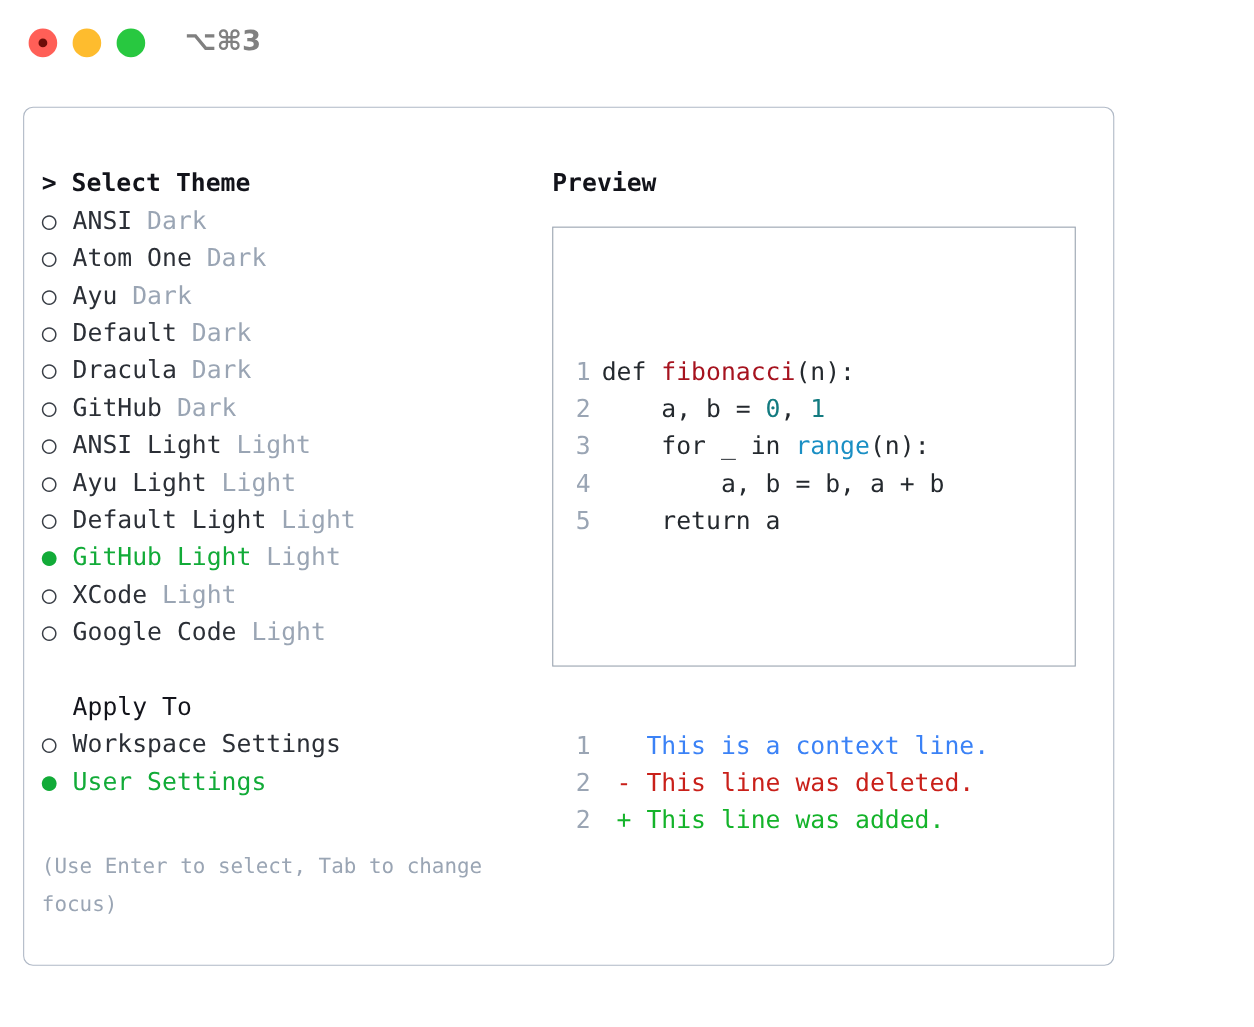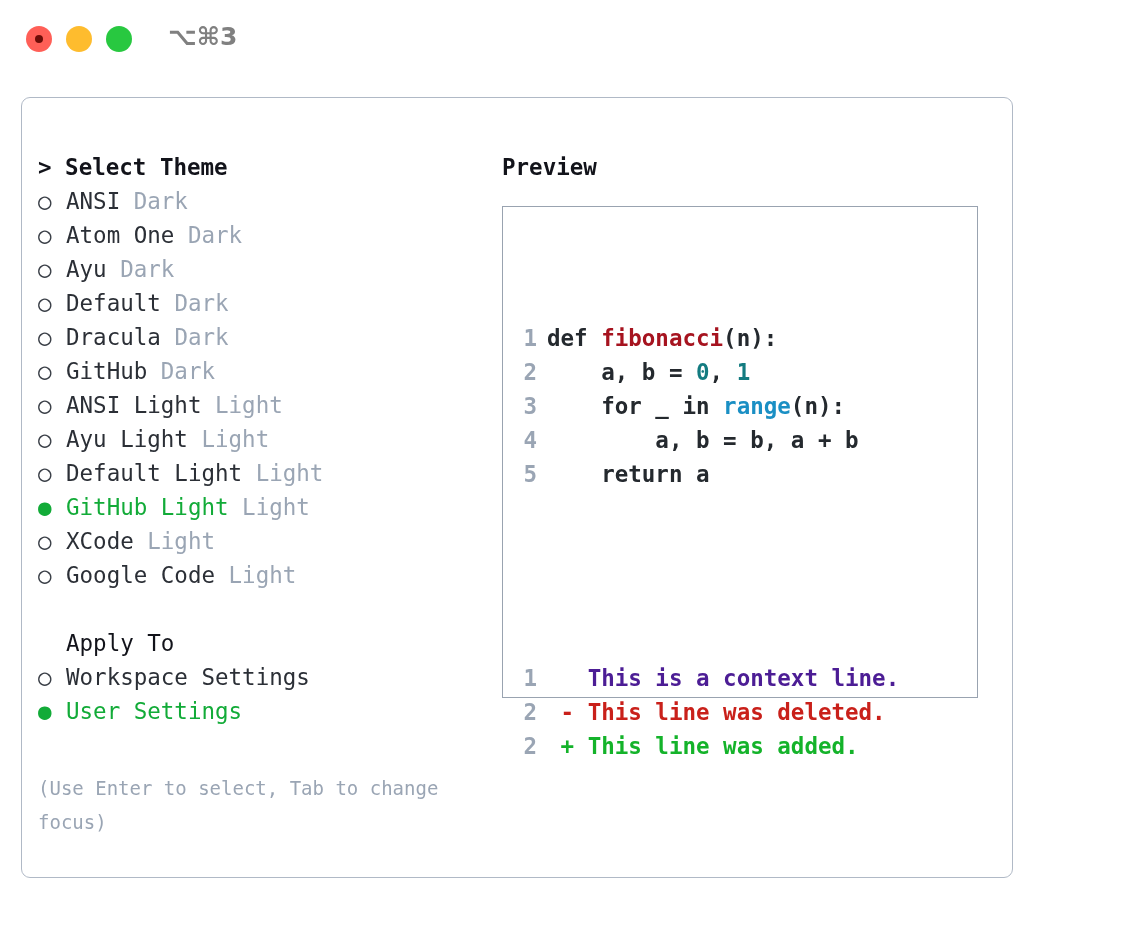--- a/index.html
+++ b/index.html
@@ -145,26 +145,25 @@
   }
   .preview-title {
     font-size: 22.5px;
     font-weight: bold;
     color: #12131a;
     line-height: 34px;
     margin-bottom: 22px;
   }
   .preview-box {
     width: 476px;
-    height: 492px;
+    height: 400px;
     border: 1.5px solid #99a3b0;
     box-sizing: border-box;
     background: #ffffff;
     position: relative;
-    font-weight: bold;
   }
   .code {
     position: absolute;
     left: 8px;
     top: 46px;
     font-size: 22.5px;
     line-height: 34px;
     white-space: pre;
   }
   .cl { display: block; white-space: pre; }
@@ -173,21 +172,21 @@
     width: 26px;
     text-align: right;
     color: #9aa5b4;
     margin-right: 10px;
   }
   .tok-plain { color: #24292e; }
   .tok-fn    { color: #a6131f; }
   .tok-num   { color: #137b80; }
   .tok-call  { color: #1a8fc4; }
   .diff-gap  { display: block; height: 34px; }
-  .d-ctx     { color: #4c1d95; }
+  .d-ctx     { color: #3b82f6; }
   .d-del     { color: #c9201a; }
   .d-add     { color: #14b32a; }
 </style>
 </head>
 <body>
 
 <div class="window">
 
   <div class="titlebar">
     <div class="lights">

